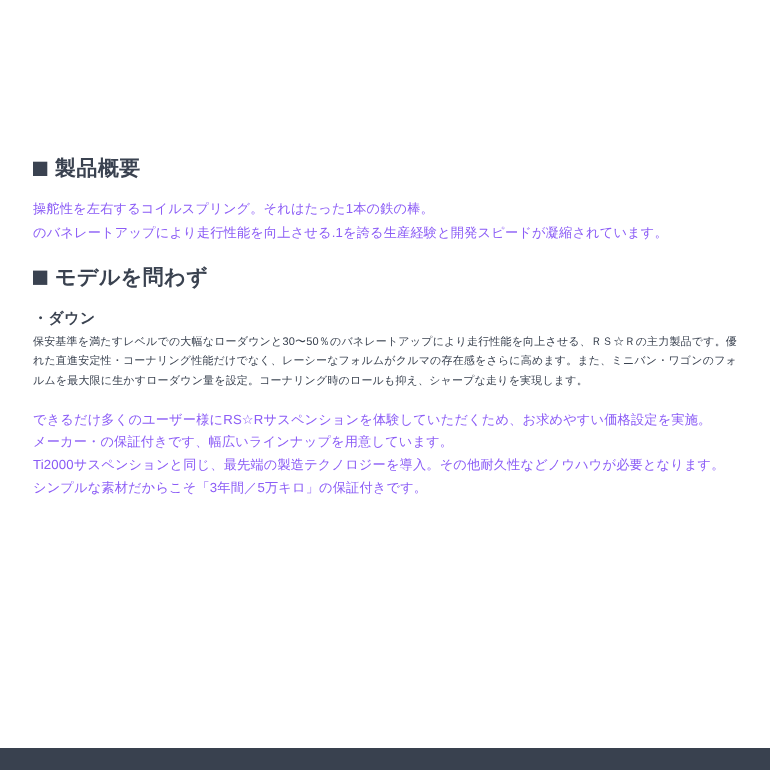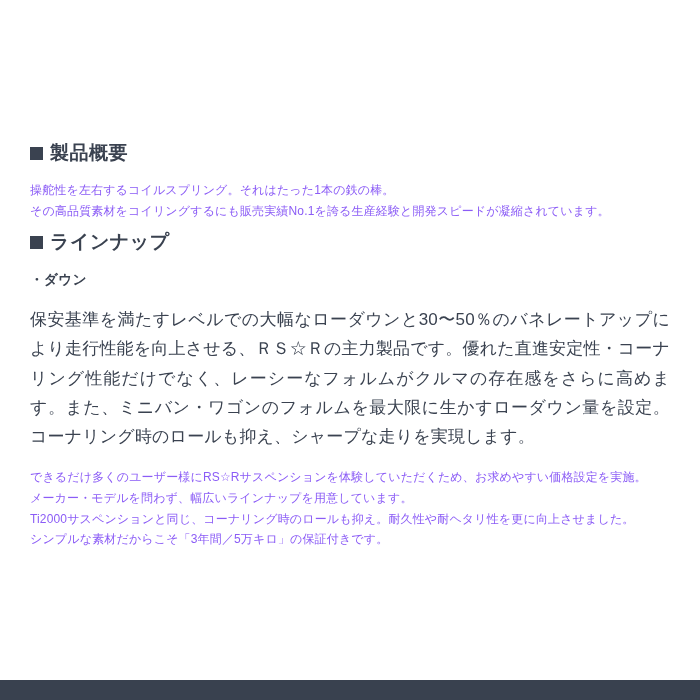--- a/index.html
+++ b/index.html
@@ -32,34 +32,34 @@
   }
   .sq-marker {
     display: inline-block;
     width: 13px;
     height: 13px;
     background: #3a4250;
     margin-right: 7px;
     flex: 0 0 auto;
   }
   .block-overview {
-    margin-bottom: 8px;
+    margin-bottom: 18px;
   }
   .sub-heading {
     font-size: 13.5px;
     font-weight: bold;
     color: #3a4250;
     margin: 16px 0 4px 0;
     letter-spacing: 0.5px;
   }
   .body-block {
-    font-size: 17px;
+    font-size: 10px;
     line-height: 1.72;
     color: #3a4250;
-    margin: 16px 0 16px 0;
+    margin: 4px 0 16px 0;
     text-align: justify;
     letter-spacing: 0.15px;
   }
   .body-lines div {
     font-size: 12px;
     line-height: 1.72;
     color: #8b5cf6;
     letter-spacing: 0.15px;
   }
   .footer-bar {
@@ -76,36 +76,36 @@
 
 <div class="page">
 
   <div class="block-overview">
     <div class="section-heading">
       <span class="sq-marker"></span>
       <span>製品概要</span>
     </div>
     <div class="body-lines">
       <div>操舵性を左右するコイルスプリング。それはたった1本の鉄の棒。</div>
-      <div>その高品質素材をコイリングするにも販売実績No.1を誇る生産経験と開発スピードが凝縮されています。</div>
+      <div>のバネレートアップにより走行性能を向上させる.1を誇る生産経験と開発スピードが凝縮されています。</div>
     </div>
   </div>
 
   <div>
     <div class="section-heading">
       <span class="sq-marker"></span>
-      <span>ラインナップ</span>
+      <span>モデルを問わず</span>
     </div>
 
     <div class="sub-heading">・ダウン</div>
 
     <p class="body-block">保安基準を満たすレベルでの大幅なローダウンと30〜50％のバネレートアップにより走行性能を向上させる、ＲＳ☆Ｒの主力製品です。優れた直進安定性・コーナリング性能だけでなく、レーシーなフォルムがクルマの存在感をさらに高めます。また、ミニバン・ワゴンのフォルムを最大限に生かすローダウン量を設定。コーナリング時のロールも抑え、シャープな走りを実現します。</p>
 
     <div class="body-lines">
       <div>できるだけ多くのユーザー様にRS☆Rサスペンションを体験していただくため、お求めやすい価格設定を実施。</div>
-      <div>メーカー・モデルを問わず、幅広いラインナップを用意しています。</div>
-      <div>Ti2000サスペンションと同じ、コーナリング時のロールも抑え。耐久性や耐ヘタリ性を更に向上させました。</div>
+      <div>メーカー・の保証付きです、幅広いラインナップを用意しています。</div>
+      <div>Ti2000サスペンションと同じ、最先端の製造テクノロジーを導入。その他耐久性などノウハウが必要となります。</div>
       <div>シンプルな素材だからこそ「3年間／5万キロ」の保証付きです。</div>
     </div>
   </div>
 
   <div class="footer-bar" style="background: rgb(57, 65, 79);"></div>
 </div>
 
 </body></html>

